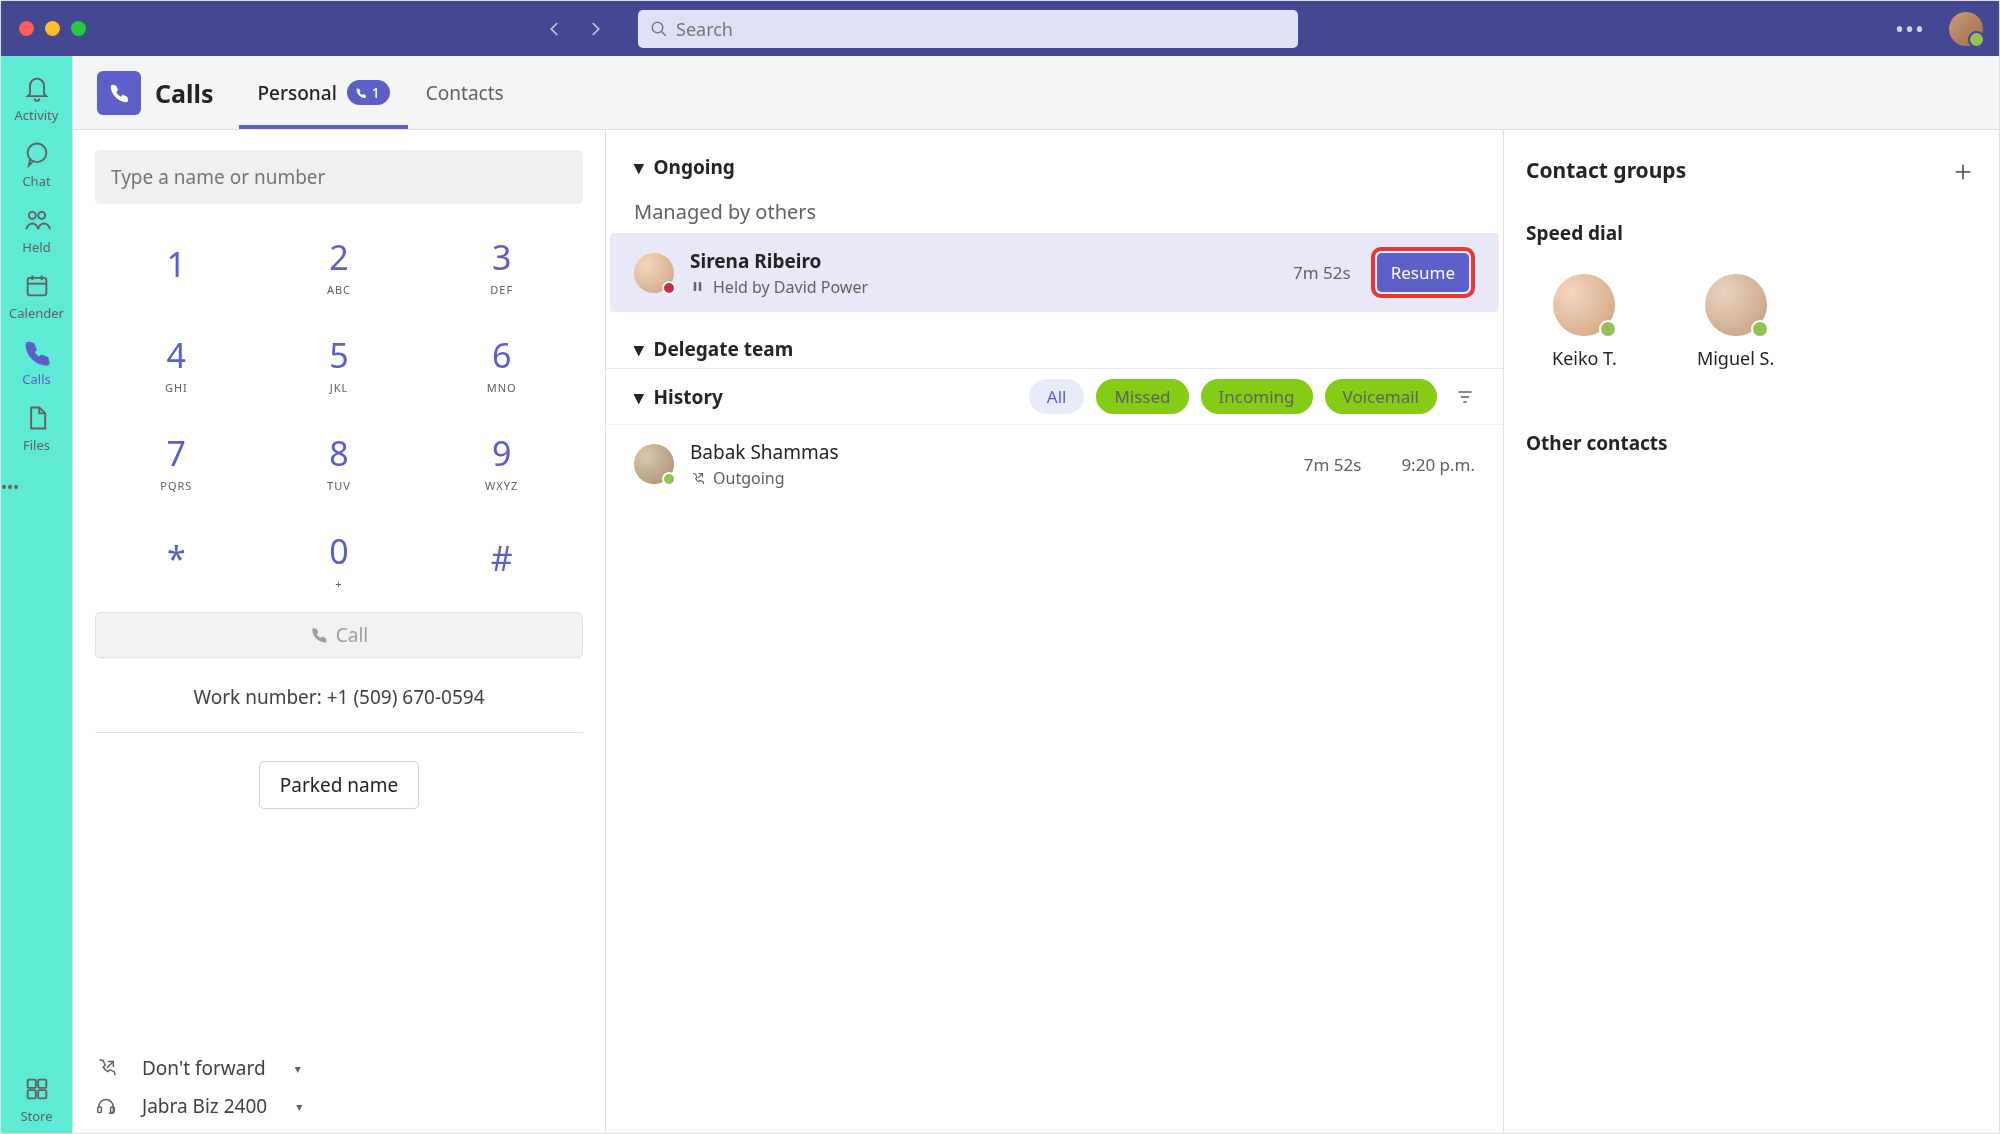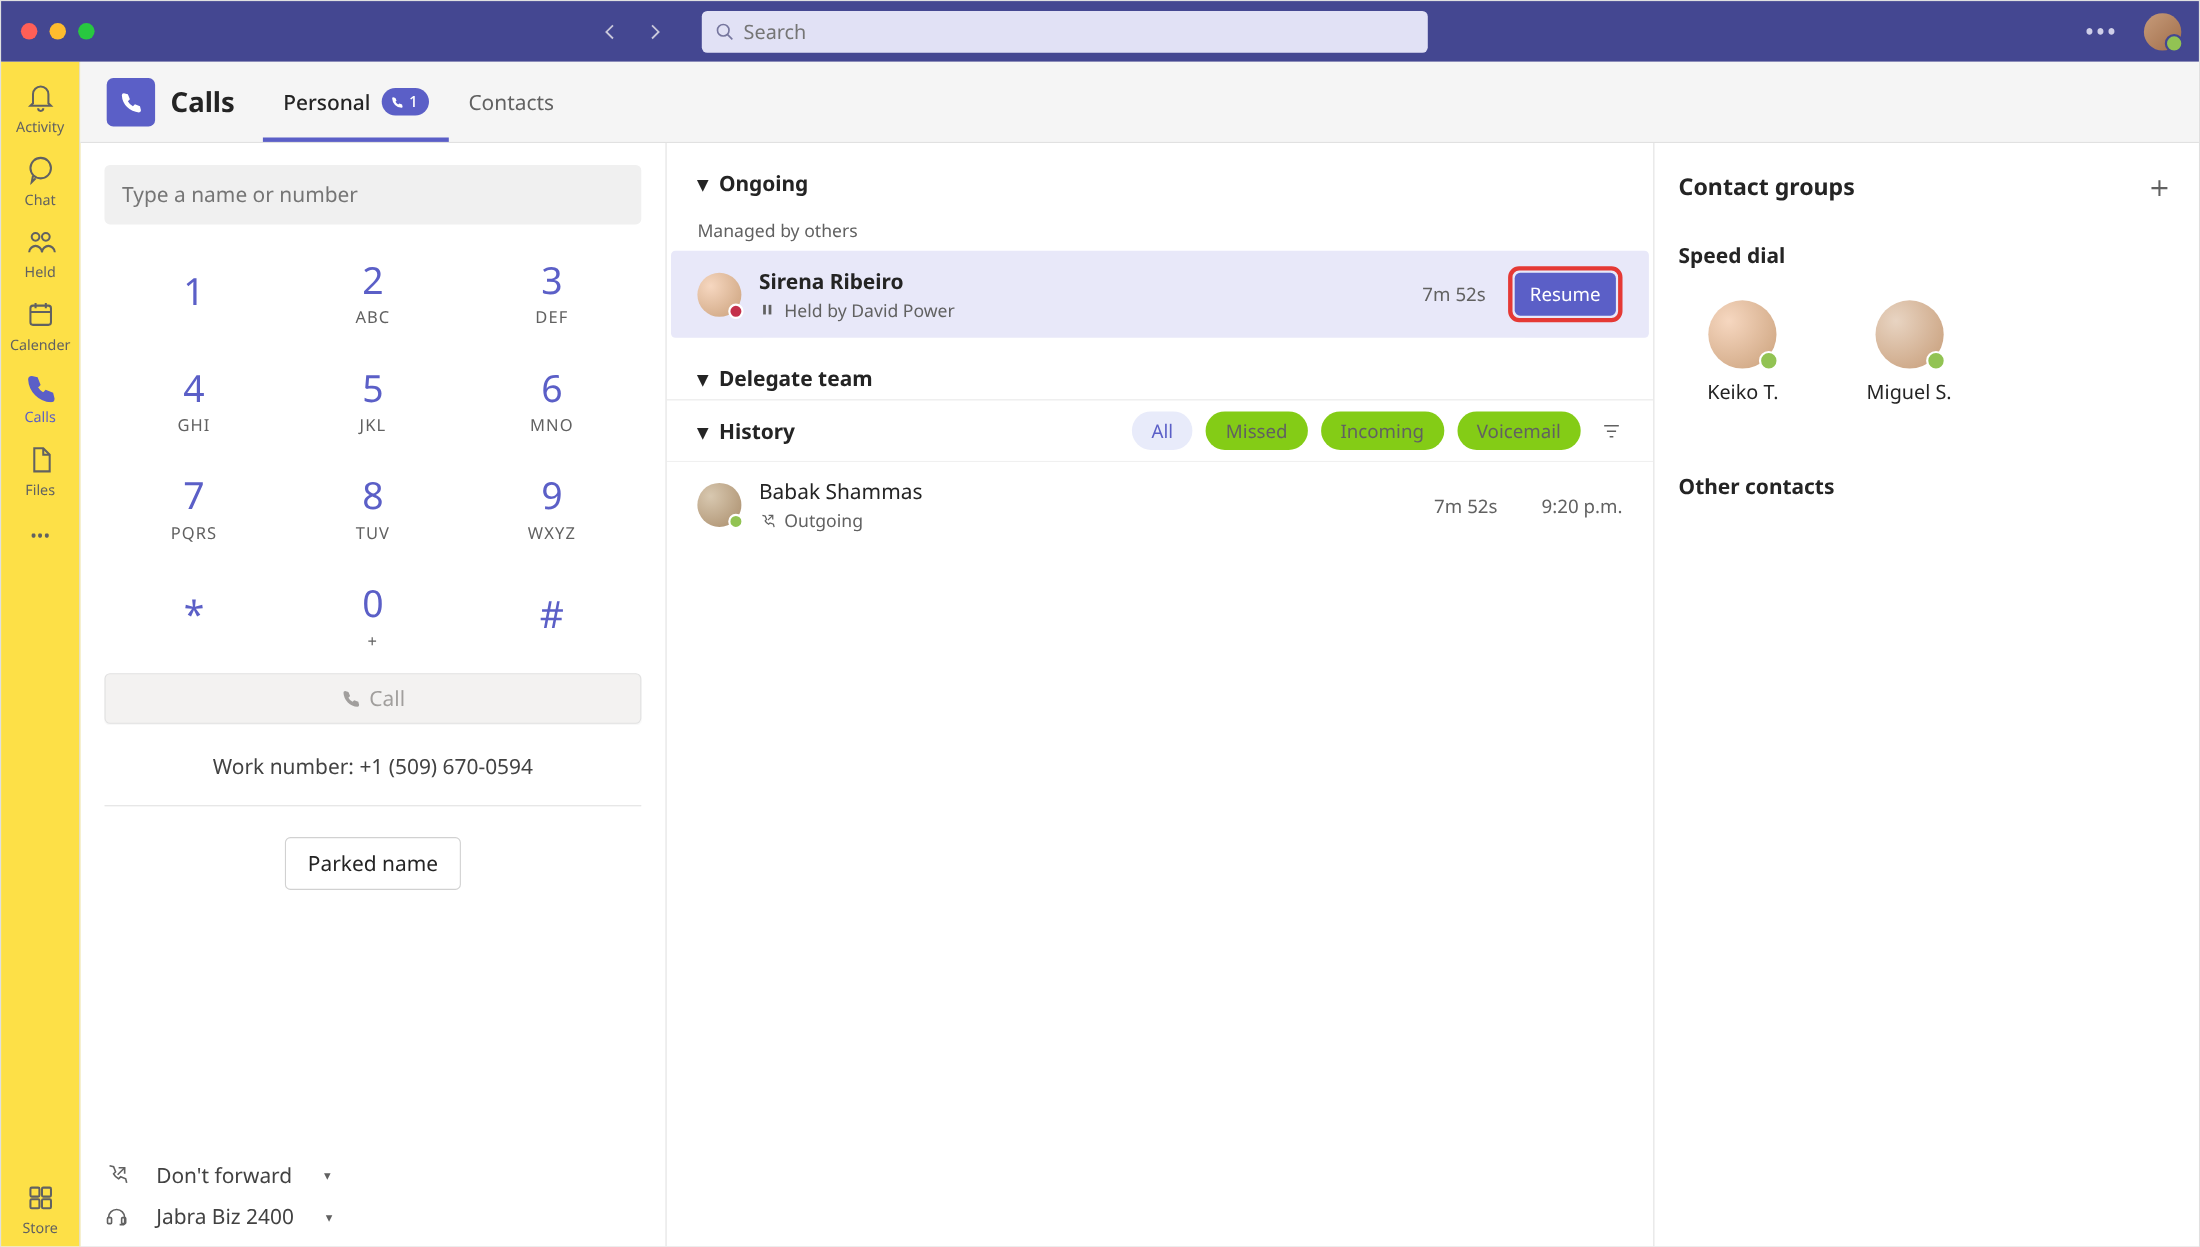--- a/index.html
+++ b/index.html
@@ -20,21 +20,21 @@
 .search-wrap input { flex: 1; border: none; background: transparent; font-size: 18px; margin-left: 8px; color: #555; outline: none; }
 .titlebar-right { margin-left: auto; display: flex; align-items: center; gap: 24px; margin-right: 16px; }
 .ellipsis-icon { color: #cfcfe9; font-size: 24px; letter-spacing: 1px; }
 .avatar-me { width: 34px; height: 34px; border-radius: 50%; background: linear-gradient(135deg,#c79b7a,#a06e4a); position: relative; }
 .avatar-me::after { content:""; position:absolute; right:-2px; bottom:-2px; width:13px; height:13px; border-radius:50%; background:#92c353; border:2px solid #444791; }
 
 
 .body { flex: 1; display: flex; min-height: 0; background: #fff; }
 
 
-.rail { width: 72px; background: #fde047; border-right: 1px solid #e0e0e0; display: flex; flex-direction: column; align-items: center; padding-top: 10px; }
+.rail { width: 72px; background: #5eead4; border-right: 1px solid #e0e0e0; display: flex; flex-direction: column; align-items: flex-start; padding-top: 10px; }
 .rail-item { width: 100%; display:flex; flex-direction:column; align-items:center; gap:4px; padding: 8px 0; color: #616161; font-size: 13px; cursor: pointer; }
 .rail-item.active { color: #5b5fc7; }
 .rail-item svg { width: 28px; height: 28px; stroke: currentColor; fill: none; stroke-width: 1.6; }
 .rail .rail-item.active svg.phone-ic { fill: #5b5fc7; stroke:#5b5fc7; }
 .rail-spacer { flex:1; }
 .rail-more { padding: 14px 0; color:#616161; }
 
 
 .content { flex: 1; display: flex; flex-direction: column; min-width: 0; }
 
@@ -52,35 +52,35 @@
 
 
 .main { flex:1; display:flex; min-height:0; }
 
 
 .dialer { width: 533px; border-right: 1px solid #e1e1e1; display:flex; flex-direction:column; padding: 20px 22px 0; position: relative; }
 .name-input { background:#f0f0f0; border:none; border-radius:5px; padding: 14px 16px; font-size:19px; color:#555; outline:none; }
 .keypad { display:grid; grid-template-columns: repeat(3,1fr); margin-top: 12px; }
 .key { display:flex; flex-direction:column; align-items:center; justify-content:center; height: 98px; cursor:pointer; }
 .key-d { font-size: 34px; color:#5b5fc7; font-weight:400; }
-.key-l { font-size: 15px; color:#616161; margin-top:2px; letter-spacing:1px; }
+.key-l { font-size: 11px; color:#616161; margin-top:2px; letter-spacing:1px; }
 .call-btn { margin-top: 4px; height: 46px; border-radius:5px; background:#f3f2f1; border:1px solid #e1e1e1; color:#a19f9d; font-size:19px; display:flex; align-items:center; justify-content:center; gap:8px; cursor:not-allowed; box-shadow: 0 1px 1px rgba(0,0,0,0.03); }
 .call-btn svg { width:18px; height:18px; fill:#a19f9d; }
 .worknum { text-align:center; font-size:19px; color:#424242; padding: 26px 0 22px; border-bottom:1px solid #e1e1e1; }
 .parked-wrap { display:flex; justify-content:center; padding: 28px 0; }
 .parked { border:1px solid #d1d1d1; background:#fff; border-radius:5px; padding: 10px 20px; font-size:19px; color:#242424; cursor:pointer; }
 .dialer-footer { position:absolute; left:22px; bottom:14px; display:flex; flex-direction:column; gap:12px; color:#424242; font-size:19px; }
 .df-row { display:flex; align-items:center; gap:25px; cursor:pointer; }
 .df-row svg { width:22px; height:22px; stroke:#616161; stroke-width:1.6; fill:none; }
 .caret { font-size:12px; color:#616161; margin-left:4px; }
 
 
 .center { flex:1; min-width:0; display:flex; flex-direction:column; padding: 18px 0 0; overflow-y:auto; }
 .sec-head { display:flex; align-items:center; gap:10px; padding: 6px 28px; font-size:19px; font-weight:700; color:#242424; }
-.managed { font-size:16px; color:#616161; padding: 12px 28px 8px; }
+.managed { font-size:20px; color:#616161; padding: 12px 28px 8px; }
 .call-row { display:flex; align-items:center; padding: 10px 28px; gap:16px; }
 .call-row.highlight { background:#e8e8f9; border-radius:4px; margin: 0 4px; padding: 14px 24px; }
 .avatar { width:40px; height:40px; border-radius:50%; background:#bbb; position:relative; flex-shrink:0; background-size:cover; }
 .avatar.a1 { background: radial-gradient(circle at 30% 30%, #f6d7c0, #caa07a); }
 .avatar.a2 { background: radial-gradient(circle at 30% 30%, #e8d4c2, #c69b76); }
 .avatar.a3 { background: radial-gradient(circle at 30% 30%, #d8c8b0, #a98c6a); }
 .presence { position:absolute; right:-2px; bottom:-2px; width:14px; height:14px; border-radius:50%; border:2px solid #fff; }
 .presence.busy { background:#c4314b; }
 .presence.avail { background:#92c353; }
 .cr-body { flex:1; min-width:0; }

